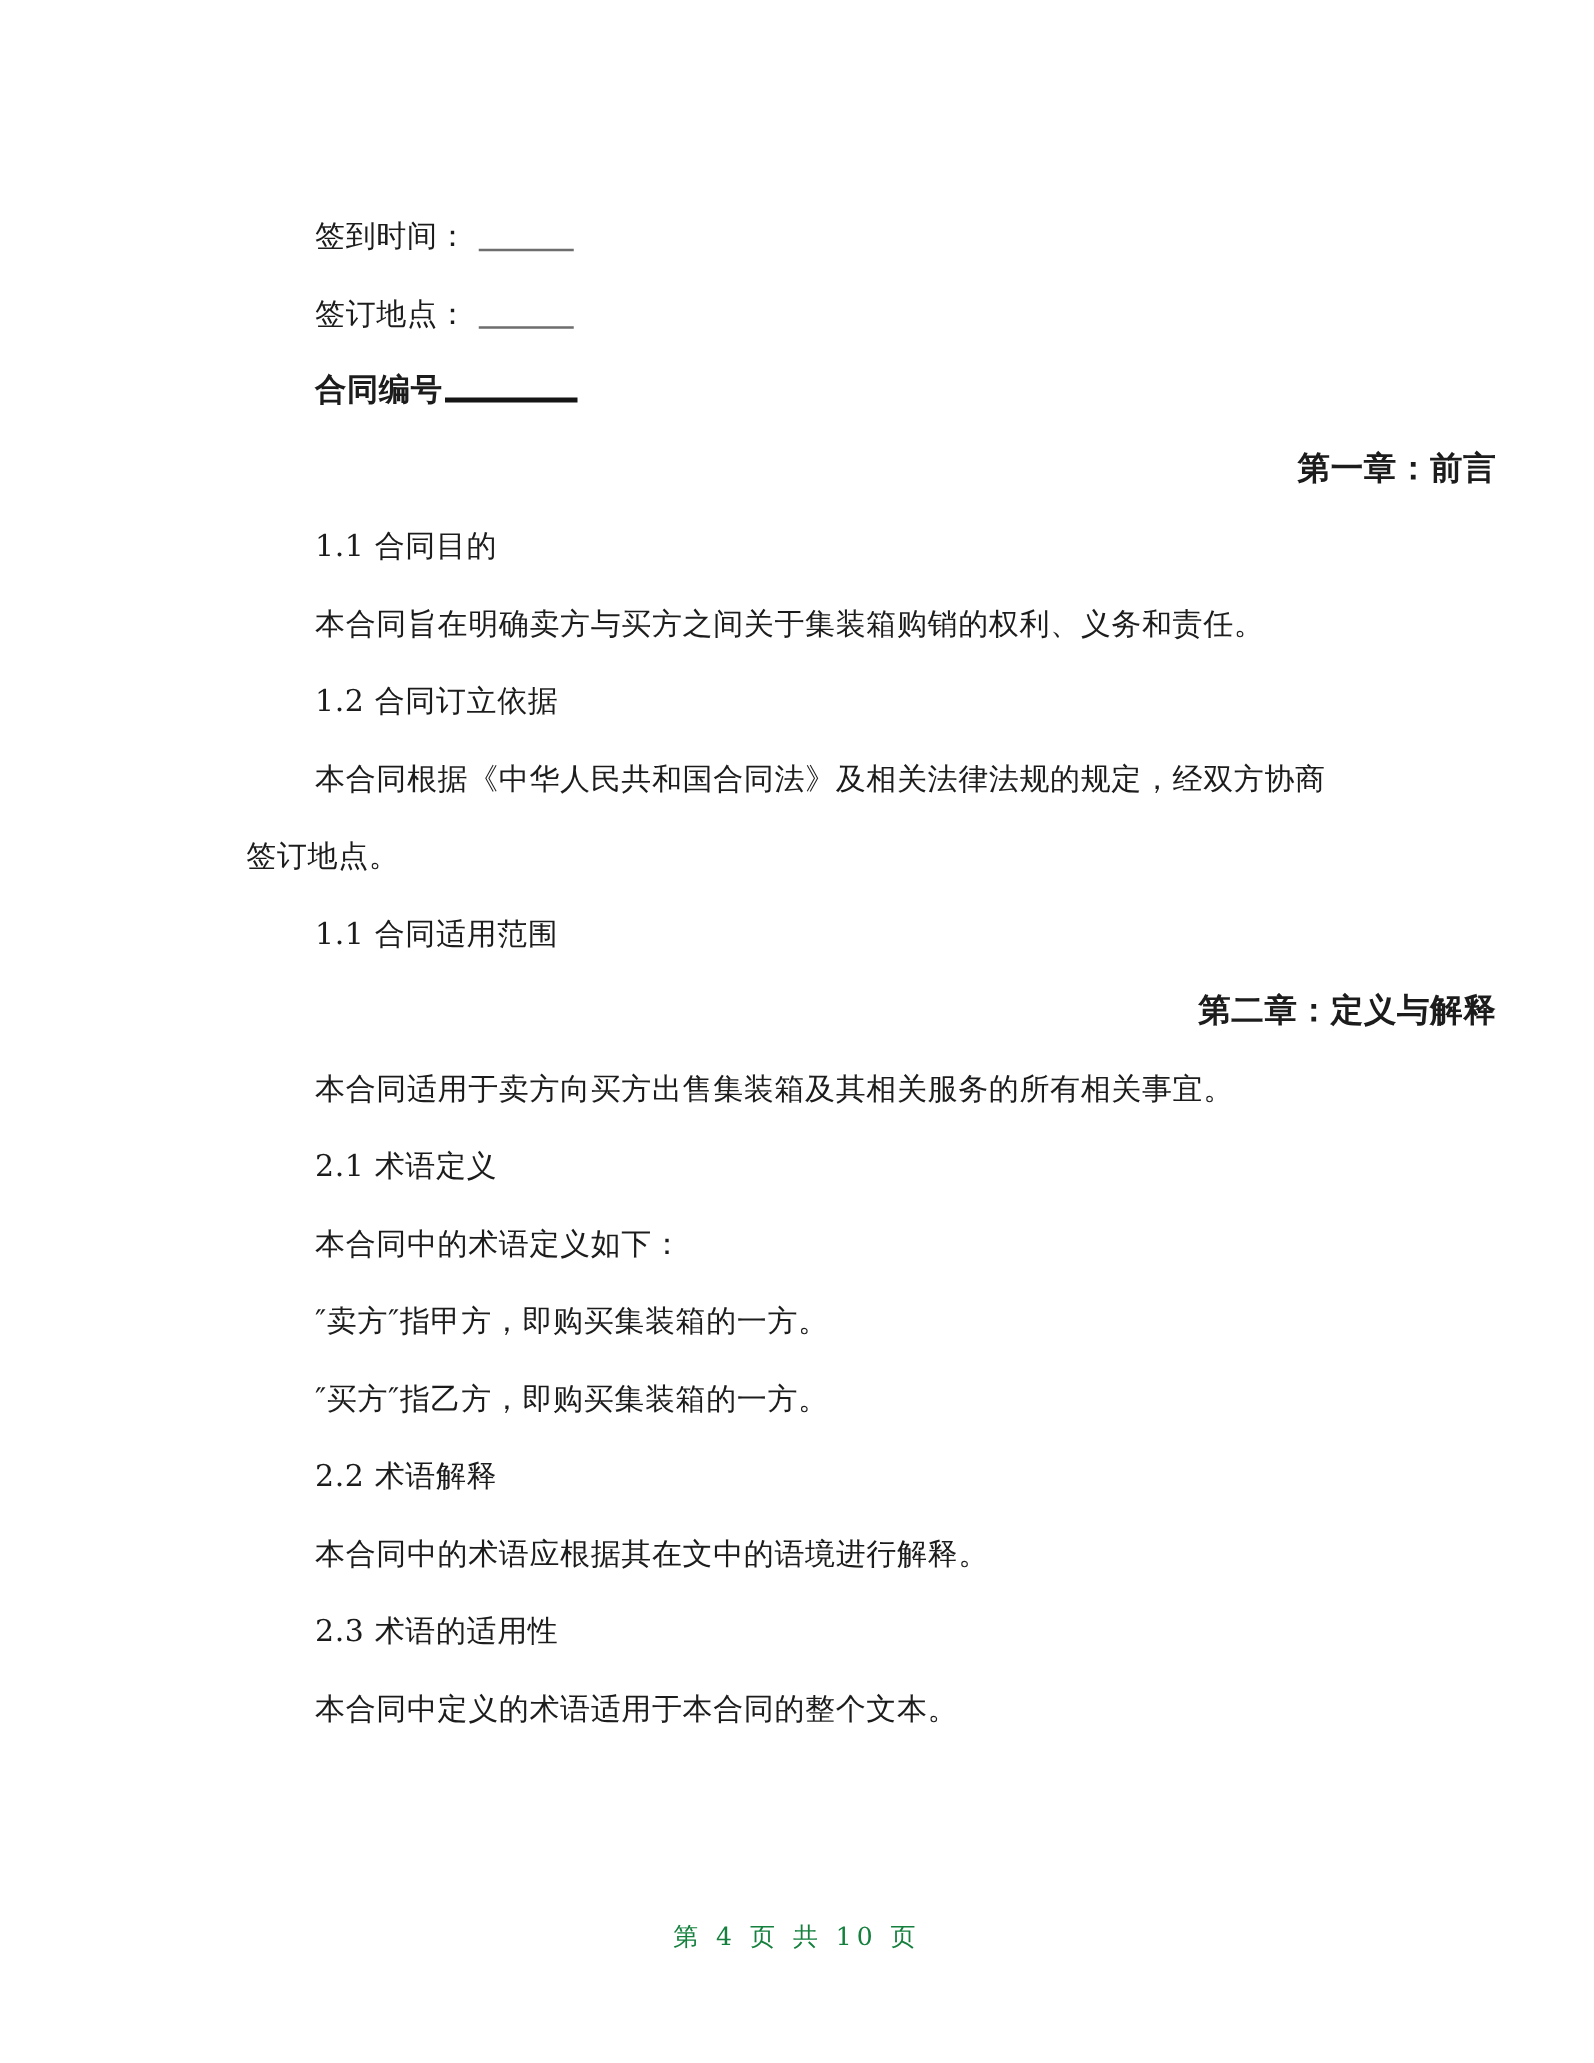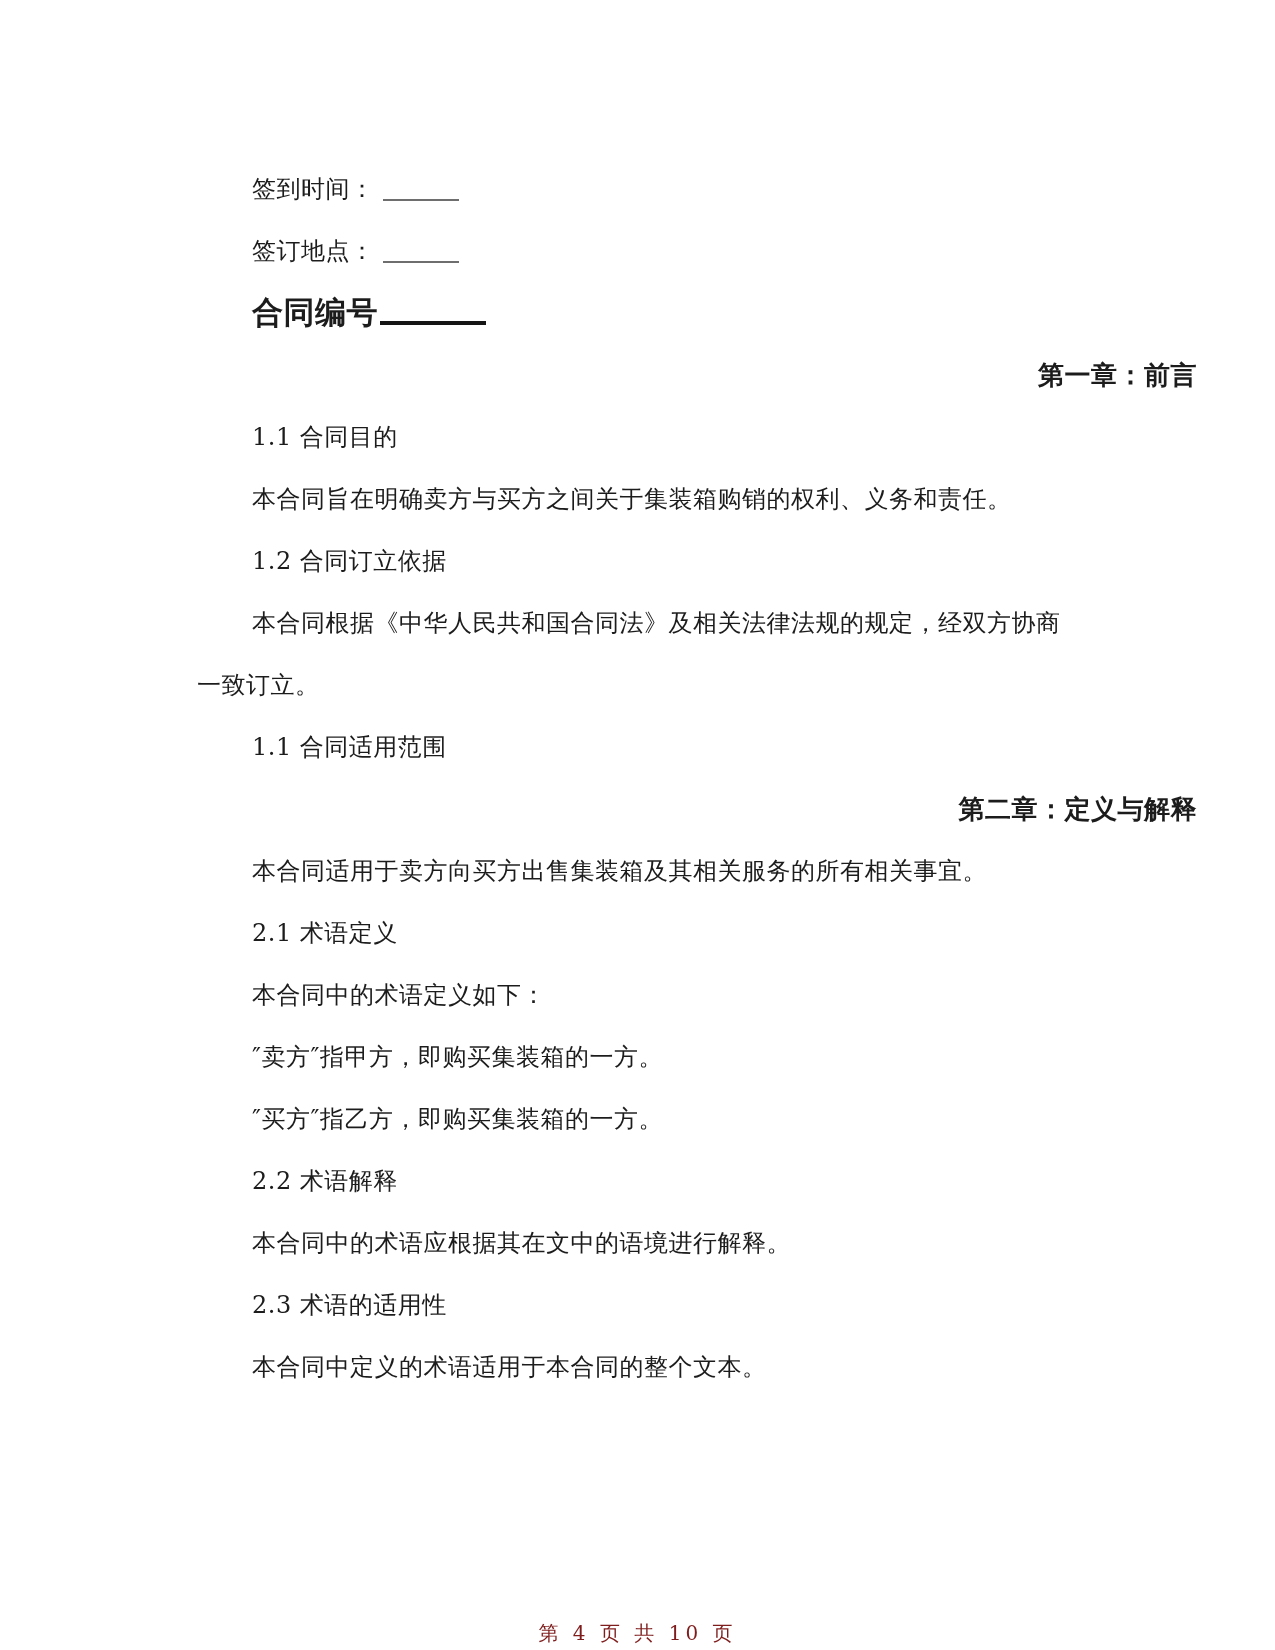--- a/index.html
+++ b/index.html
@@ -29,23 +29,23 @@
     letter-spacing: 0.5px;
   }
   .line.body-noindent { text-indent: 0; }
   .line.chapter {
     font-family: "DejaVu Sans", "Liberation Sans", sans-serif;
     font-weight: 700;
     font-size: 26px;
     text-align: right;
   }
   .line.contract-no {
-    font-family: Liberation Sans, sans-serif;
+    font-family: Liberation Serif, serif;
     font-weight: 700;
-    font-size: 31px;
+    font-size: 25px;
   }
   .blank {
     display: inline-block;
     height: 0;
     text-indent: 0;
   }
   .blank.short {
     width: 76px;
     border-bottom: 2px solid #6e6e6e;
     vertical-align: -4px;
@@ -53,41 +53,41 @@
   }
   .blank.thick {
     width: 106px;
     border-bottom: 4px solid #151515;
     vertical-align: -2px;
     margin-left: 2px;
   }
   .footer {
     position: absolute;
     left: 0;
-    top: 1620px;
+    top: 1536px;
     width: 100%;
     text-align: center;
     font-size: 20px;
     letter-spacing: 4px;
-    color: #7f1d1d;
+    color: #15803d;
   }
 </style>
 </head>
 <body>
 
 <div class="doc" id="doc">
     <p class="line meta"><span>签到时间：</span><span class="blank short"></span></p>
     <p class="line meta"><span>签订地点：</span><span class="blank short"></span></p>
     <p class="line contract-no"><span>合同编号</span><span class="blank thick"></span></p>
     <p class="line chapter"><span>第一章：前言</span></p>
     <p class="line clause"><span>1.1 合同目的</span></p>
     <p class="line body"><span>本合同旨在明确卖方与买方之间关于集装箱购销的权利、义务和责任。</span></p>
     <p class="line clause"><span>1.2 合同订立依据</span></p>
     <p class="line body"><span>本合同根据《中华人民共和国合同法》及相关法律法规的规定，经双方协商</span></p>
-    <p class="line body-noindent"><span>一致订立。</span></p>
+    <p class="line body-noindent"><span>签订地点。</span></p>
     <p class="line clause"><span>1.1 合同适用范围</span></p>
     <p class="line chapter"><span>第二章：定义与解释</span></p>
     <p class="line body"><span>本合同适用于卖方向买方出售集装箱及其相关服务的所有相关事宜。</span></p>
     <p class="line clause"><span>2.1 术语定义</span></p>
     <p class="line body"><span>本合同中的术语定义如下：</span></p>
     <p class="line body"><span>″卖方″指甲方，即购买集装箱的一方。</span></p>
     <p class="line body"><span>″买方″指乙方，即购买集装箱的一方。</span></p>
     <p class="line clause"><span>2.2 术语解释</span></p>
     <p class="line body"><span>本合同中的术语应根据其在文中的语境进行解释。</span></p>
     <p class="line clause"><span>2.3 术语的适用性</span></p>

